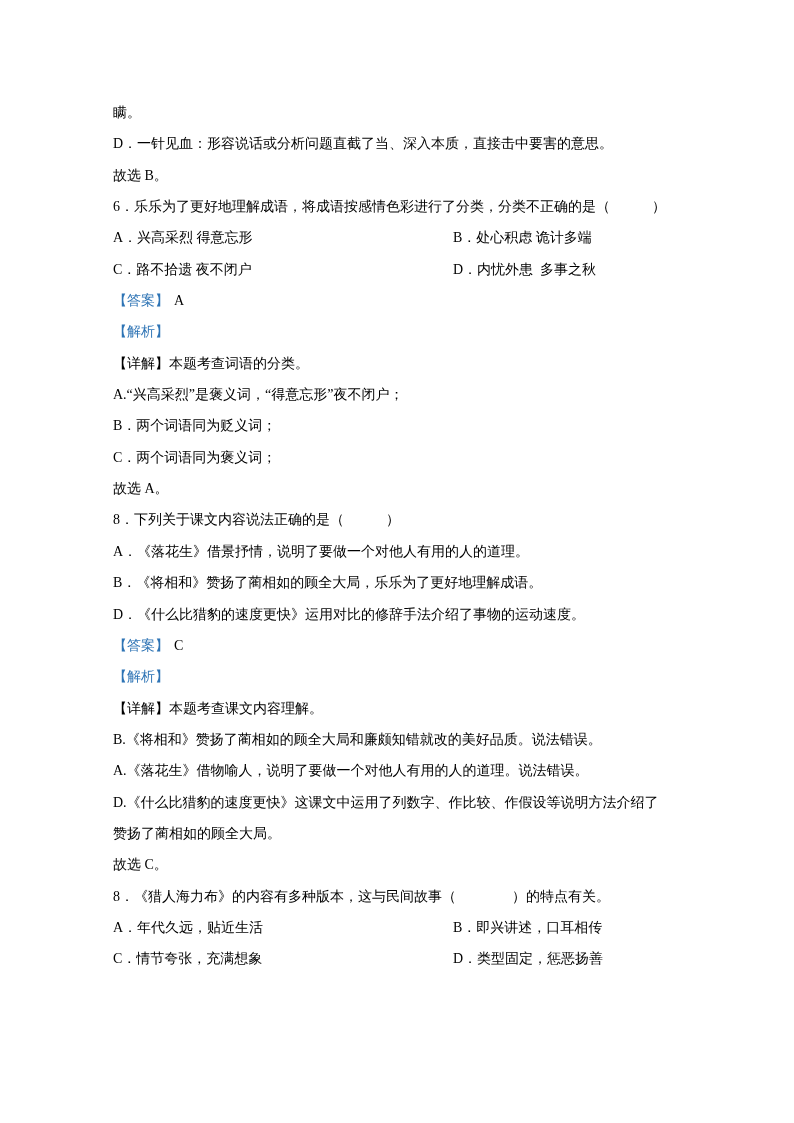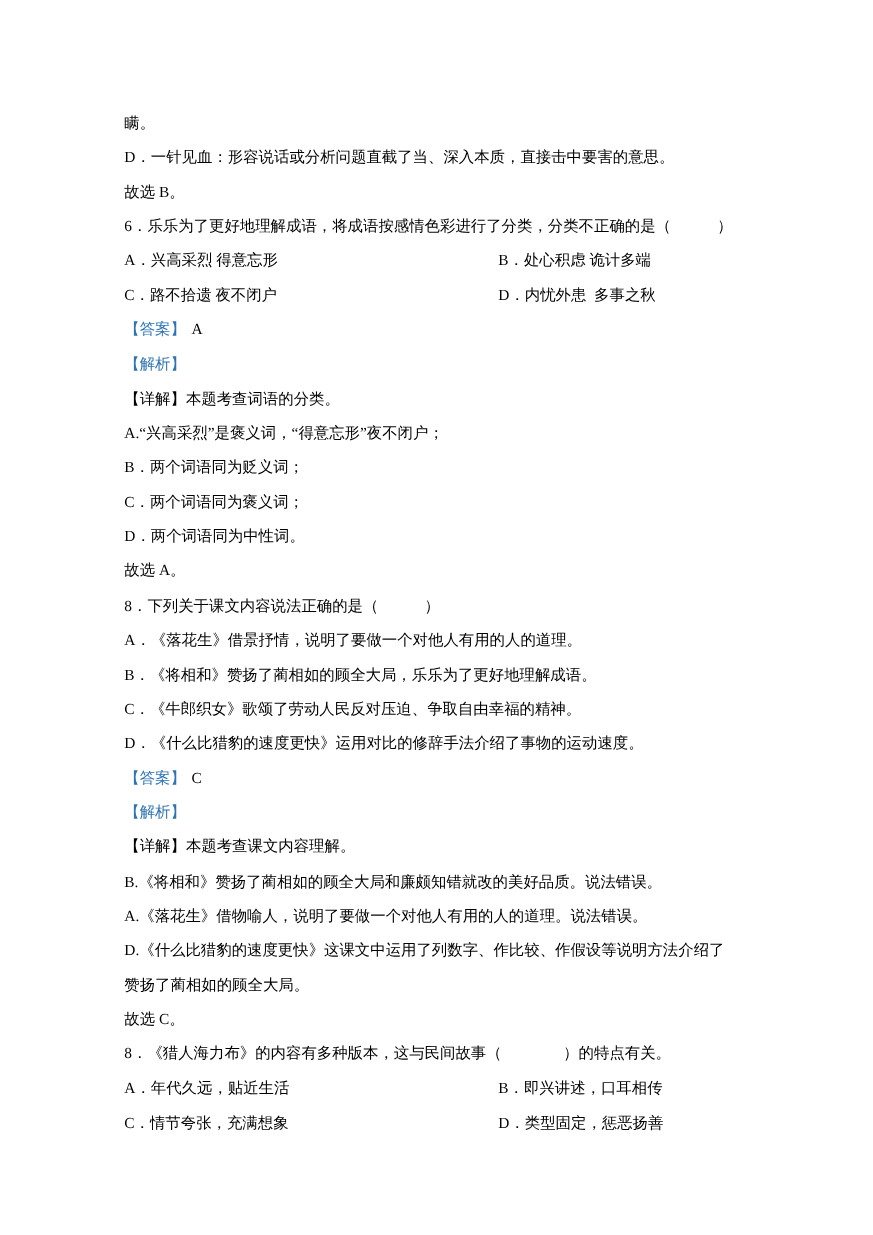--- a/index.html
+++ b/index.html
@@ -55,27 +55,25 @@
 
     <div class="line"><span>6．乐乐为了更好地理解成语，将成语按感情色彩进行了分类，分类不正确的是（　　　）</span></div>
     <div class="line"><span>A．兴高采烈 得意忘形</span><span class="col2">B．处心积虑 诡计多端</span></div>
     <div class="line"><span>C．路不拾遗 夜不闭户</span><span class="col2">D．内忧外患  多事之秋</span></div>
     <div class="line"><span class="marker">【答案】</span><span class="answer-value">A</span></div>
     <div class="line"><span class="marker">【解析】</span></div>
     <div class="line"><span>【详解】本题考查词语的分类。</span></div>
     <div class="line"><span>A.“兴高采烈”是褒义词，“得意忘形”夜不闭户；</span></div>
     <div class="line"><span>B．两个词语同为贬义词；</span></div>
     <div class="line"><span>C．两个词语同为褒义词；</span></div>
-    <div class="line"><span>D．两个词语同为中性词。</span></div>
     <div class="line"><span>故选 A。</span></div>
 
     <div class="line"><span>8．下列关于课文内容说法正确的是（　　　）</span></div>
     <div class="line"><span>A．《落花生》借景抒情，说明了要做一个对他人有用的人的道理。</span></div>
     <div class="line"><span>B．《将相和》赞扬了蔺相如的顾全大局，乐乐为了更好地理解成语。</span></div>
-    <div class="line"><span>C．《牛郎织女》歌颂了劳动人民反对压迫、争取自由幸福的精神。</span></div>
     <div class="line"><span>D．《什么比猎豹的速度更快》运用对比的修辞手法介绍了事物的运动速度。</span></div>
     <div class="line"><span class="marker">【答案】</span><span class="answer-value">C</span></div>
     <div class="line"><span class="marker">【解析】</span></div>
     <div class="line"><span>【详解】本题考查课文内容理解。</span></div>
     <div class="line"><span>B.《将相和》赞扬了蔺相如的顾全大局和廉颇知错就改的美好品质。说法错误。</span></div>
     <div class="line"><span>A.《落花生》借物喻人，说明了要做一个对他人有用的人的道理。说法错误。</span></div>
     <div class="line"><span>D.《什么比猎豹的速度更快》这课文中运用了列数字、作比较、作假设等说明方法介绍了</span></div>
     <div class="line"><span>赞扬了蔺相如的顾全大局。</span></div>
     <div class="line"><span>故选 C。</span></div>
 

